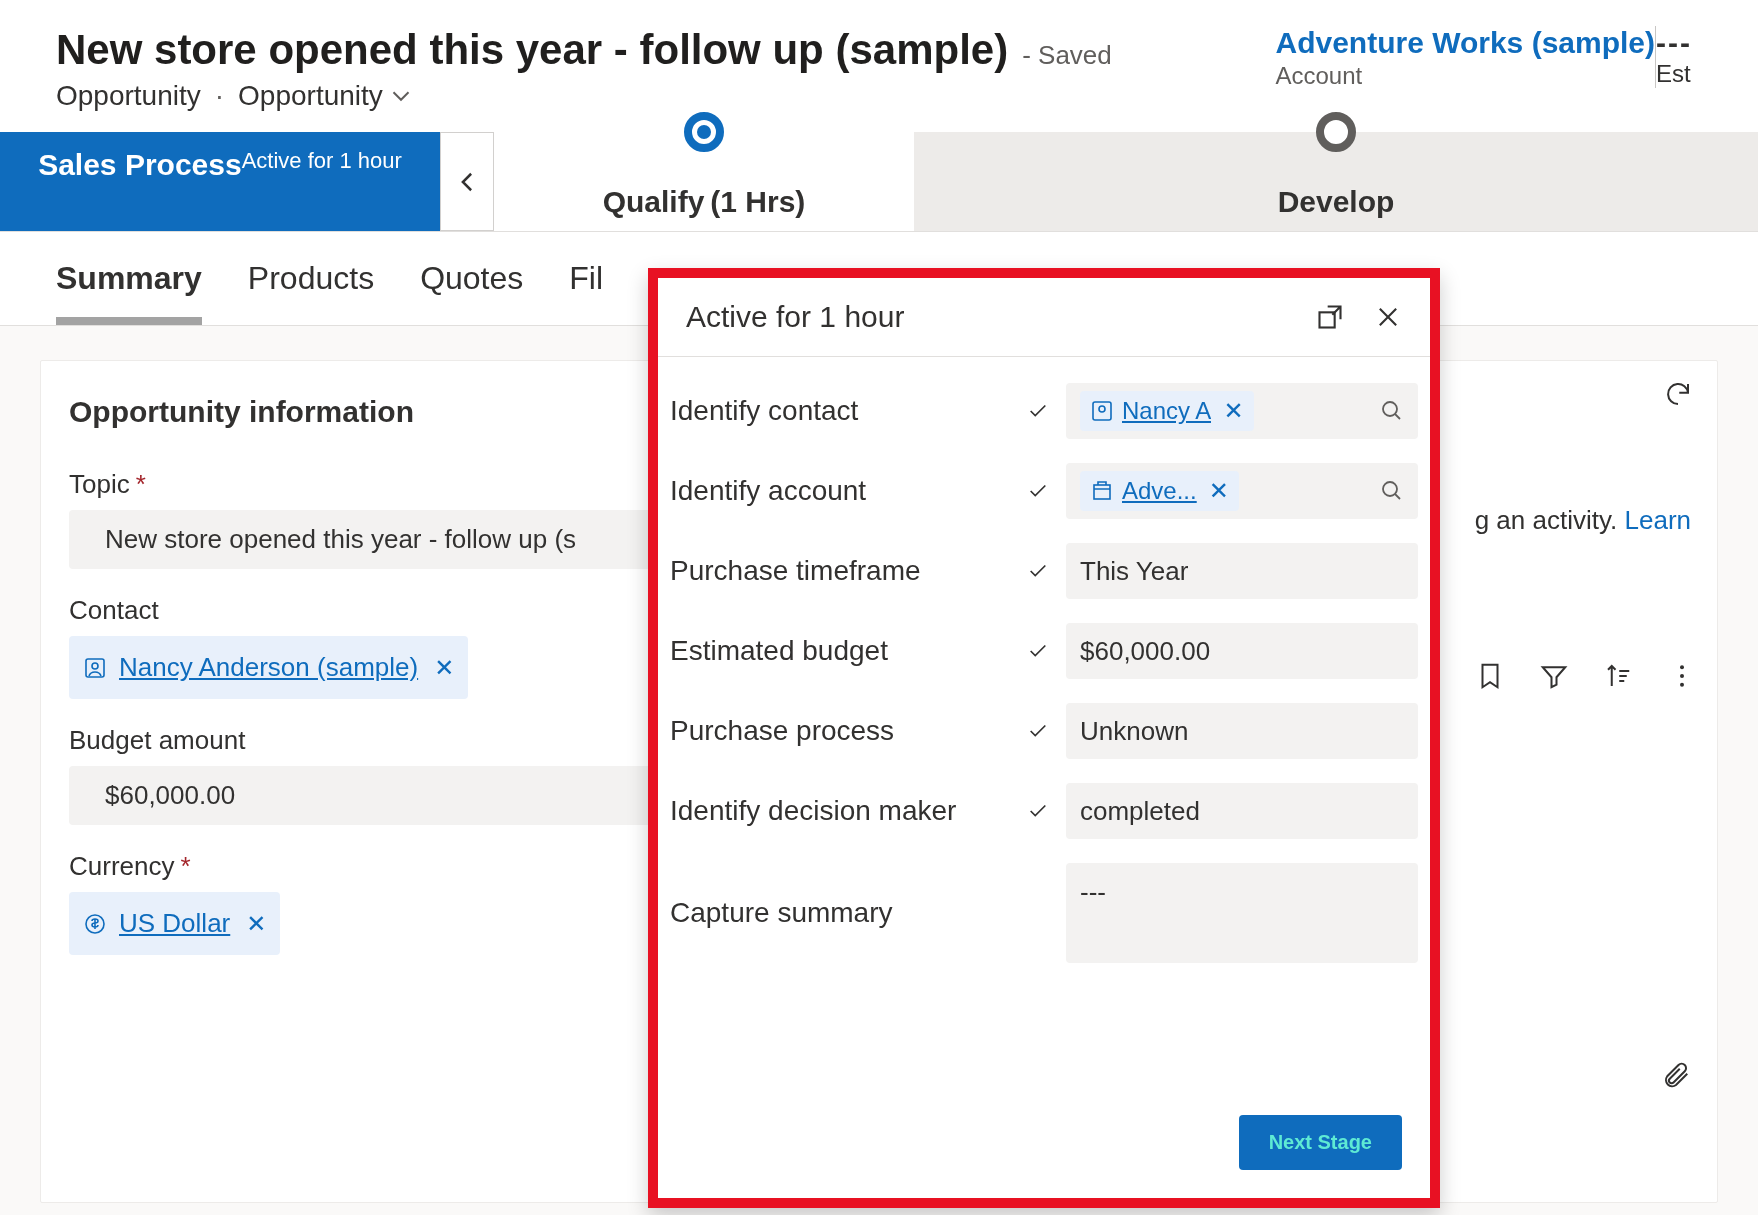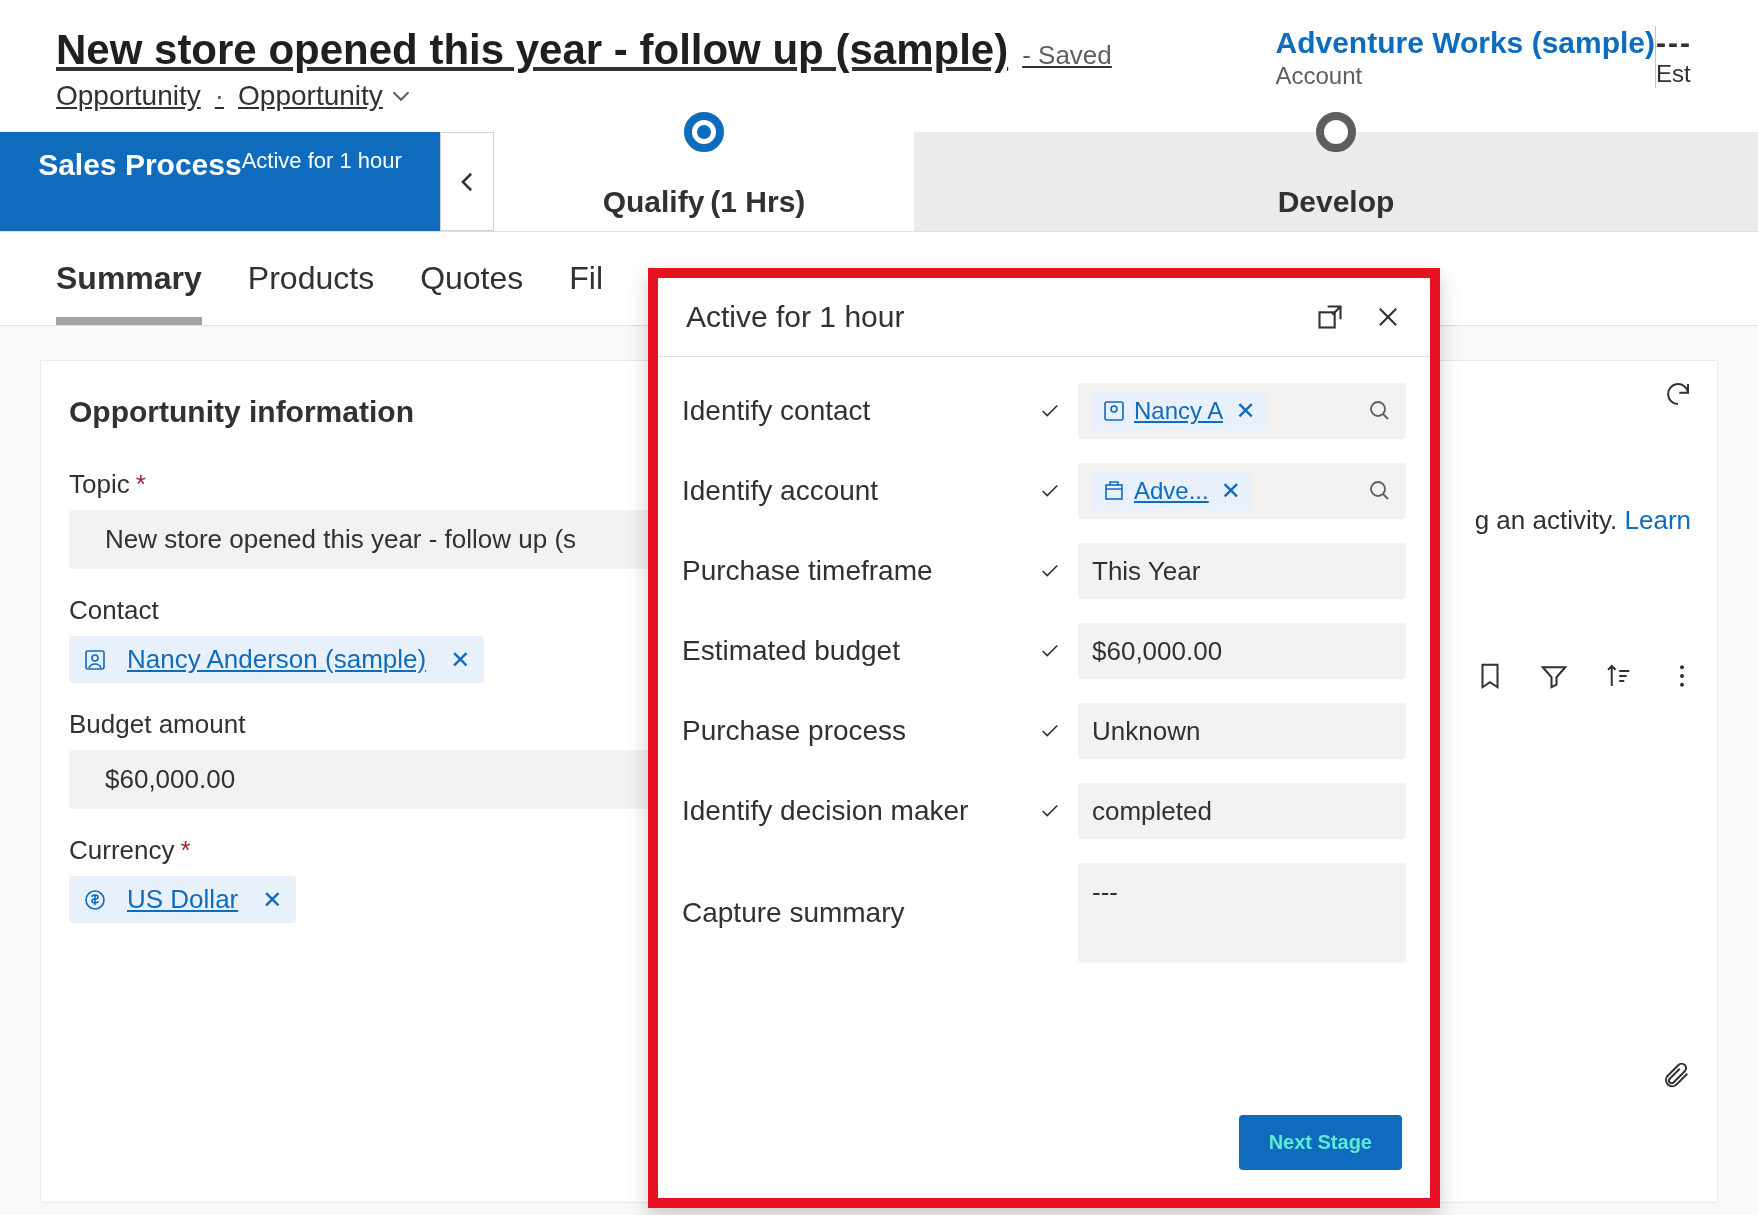--- a/index.html
+++ b/index.html
@@ -13,21 +13,21 @@
     position: relative;
   }
 
   
   .header {
     padding: 26px 56px 8px 56px;
     display: flex;
     align-items: flex-start;
     gap: 40px;
   }
-  .header-left { flex: 0 0 auto; min-width: 1140px; text-decoration: underline; }
+  .header-left { flex: 0 0 auto; min-width: 1140px; }
   .title-row { display: flex; align-items: baseline; gap: 14px; }
   .page-title { font-size: 42px; font-weight: 600; color: #201f1e; }
   .saved-status { font-size: 26px; color: #605e5c; }
   .breadcrumb-row {
     margin-top: 6px;
     display: flex; align-items: center; gap: 14px;
     font-size: 28px; color: #323130;
   }
   .breadcrumb-sep { color: #605e5c; }
   .breadcrumb-dd { display:flex; align-items:center; gap:8px; cursor:pointer; }
@@ -96,22 +96,22 @@
   .section-title { font-size:30px; font-weight:700; margin-bottom: 40px;}
   .form-field { margin-bottom: 26px; }
   .fld-label { font-size:26px; margin-bottom:10px; display:flex; align-items:center; gap:6px;}
   .req { color:#a4262c; }
   .fld-input {
     background:#f3f2f1; padding: 14px 36px; font-size:26px; color:#323130;
     border-radius:4px; min-height:54px; display:flex; align-items:center;
     overflow:hidden; white-space:nowrap;
   }
   .lookup-chip {
-    display:inline-flex; align-items:center; gap:20px;
-    background:#e8f0fb; padding:8px 14px; border-radius:4px;
+    display:inline-flex; align-items:center; gap:12px;
+    background:#e8f0fb; padding:16px 14px; border-radius:4px;
     color:#0f6cbd; font-size:26px;
   }
   .lookup-chip a { color:#0f6cbd; text-decoration:underline; }
   .chip-x { color:#0f6cbd; font-size:24px; cursor:pointer; margin-left:4px;}
   .chip-icon { width:24px; height:24px; flex:0 0 auto;}
 
   
   .refresh-icon { position:absolute; right:24px; top:18px; cursor:pointer;}
   .timeline-hint { margin-top: 120px; font-size:26px; text-align:right;}
   .timeline-hint a { color:#0f6cbd; text-decoration:none;}
@@ -136,21 +136,21 @@
     z-index: 50;
   }
   .flyout-header {
     display:flex; align-items:center; justify-content:space-between;
     padding: 22px 28px;
     border-bottom:1px solid #e1dfdd;
   }
   .flyout-header .ttl { font-size:30px; }
   .flyout-icons { display:flex; gap:30px; }
   .fly-ico { width:28px; height:28px; cursor:pointer; color:#323130;}
-  .flyout-body { padding: 26px 24px; flex:1; }
+  .flyout-body { padding: 26px 12px; flex:1; }
   .fo-row { display:flex; align-items:center; gap:14px; margin-bottom: 24px;}
   .fo-label { flex: 0 0 340px; font-size:28px; }
   .fo-check { width:28px; flex: 0 0 28px; display:flex; align-items:center; justify-content:center;}
   .fo-value {
     flex:1; background:#f3f2f1; border-radius:4px;
     min-height:56px; display:flex; align-items:center; padding: 8px 14px;
     font-size:26px; gap:8px;
   }
   .fo-value.tall { min-height: 100px; align-items:flex-start; padding-top:14px;}
   .fo-lookup {

